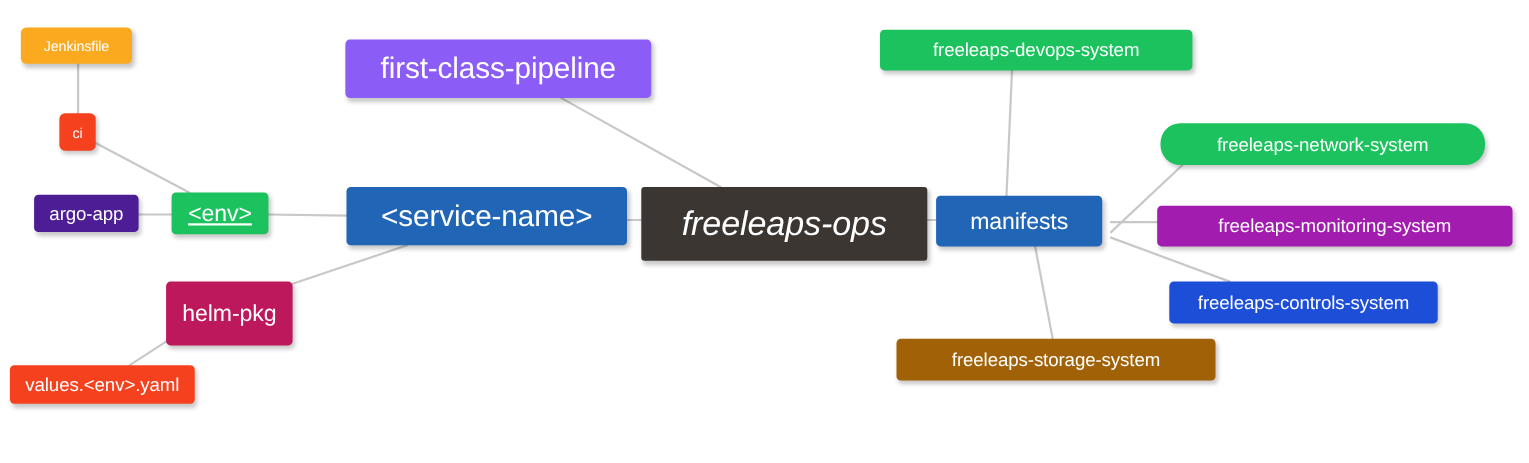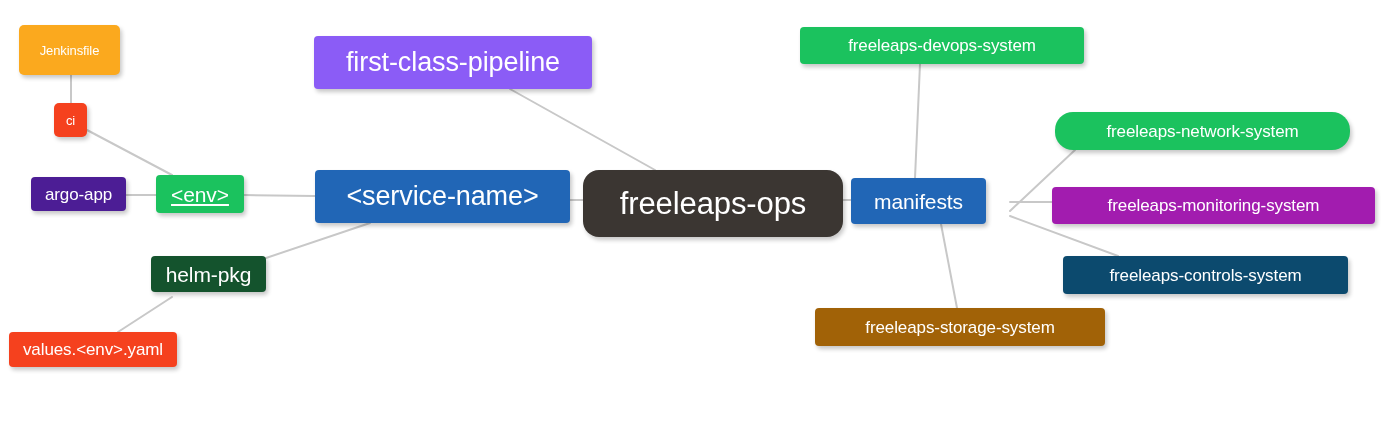--- a/index.html
+++ b/index.html
@@ -35,21 +35,22 @@
     color: #ffffff;
     white-space: nowrap;
     border-radius: 4px;
     box-shadow: 2px 3px 4px rgba(0,0,0,0.22);
     letter-spacing: -0.1px;
     line-height: 1;
     user-select: none;
   }
   .node.lvl-root {
     font-size: 31px;
-    border-radius: 16px;
+    border-radius: 3px;
+    font-style: italic;
   }
   .node.lvl-1 {
     font-size: 27px;
   }
   .node.lvl-2 {
     font-size: 21px;
   }
   .node.lvl-3 {
     font-size: 17px;
   }
@@ -72,59 +73,59 @@
       <line x1="510" y1="89" x2="655" y2="170" stroke="#c8c8c8" stroke-width="2" stroke-linecap="round"></line>
       <line x1="570" y1="200" x2="583" y2="200" stroke="#c8c8c8" stroke-width="2" stroke-linecap="round"></line>
       <line x1="843" y1="200" x2="851" y2="200" stroke="#c8c8c8" stroke-width="2" stroke-linecap="round"></line>
       <line x1="915" y1="178" x2="920" y2="64" stroke="#c8c8c8" stroke-width="2" stroke-linecap="round"></line>
       <line x1="1010" y1="211" x2="1075" y2="150" stroke="#c8c8c8" stroke-width="2" stroke-linecap="round"></line>
       <line x1="1010" y1="202" x2="1052" y2="202" stroke="#c8c8c8" stroke-width="2" stroke-linecap="round"></line>
       <line x1="1010" y1="216" x2="1118" y2="256" stroke="#c8c8c8" stroke-width="2" stroke-linecap="round"></line>
       <line x1="941" y1="224" x2="957" y2="308" stroke="#c8c8c8" stroke-width="2" stroke-linecap="round"></line>
     </svg>
   <div id="node-layer">
-      <div class="node lvl-4" style="left: 19px; top: 25px; width: 101px; height: 50px; background: rgb(251, 169, 30);">
+      <div class="node lvl-4" style="left: 19px; top: 25px; width: 101px; height: 33px; background: rgb(251, 169, 30);">
         <span>Jenkinsfile</span>
       </div>
       <div class="node lvl-4" style="left: 54px; top: 103px; width: 33px; height: 34px; background: rgb(245, 65, 30);">
         <span>ci</span>
       </div>
       <div class="node lvl-3" style="left: 31px; top: 177px; width: 95px; height: 34px; background: #4c1d95;">
         <span>argo-app</span>
       </div>
       <div class="node lvl-2" style="left: 156px; top: 175px; width: 88px; height: 38px; background: rgb(27, 194, 94); text-decoration: underline;">
         <span>&lt;env&gt;</span>
       </div>
-      <div class="node lvl-2" style="left: 151px; top: 256px; width: 115px; height: 36px; background: #14532d;">
+      <div class="node lvl-2" style="left: 151px; top: 256px; width: 115px; height: 58px; background: #be185d;">
         <span>helm-pkg</span>
       </div>
       <div class="node lvl-3" style="left: 9px; top: 332px; width: 168px; height: 35px; background: rgb(245, 65, 30);">
         <span>values.&lt;env&gt;.yaml</span>
       </div>
       <div class="node lvl-1" style="left: 314px; top: 36px; width: 278px; height: 53px; background: #8b5cf6;">
         <span>first-class-pipeline</span>
       </div>
       <div class="node lvl-1" style="left: 315px; top: 170px; width: 255px; height: 53px; background: rgb(33, 102, 182);">
         <span>&lt;service-name&gt;</span>
       </div>
       <div class="node lvl-root" style="left: 583px; top: 170px; width: 260px; height: 67px; background: rgb(59, 54, 50);">
         <span>freeleaps-ops</span>
       </div>
-      <div class="node lvl-2" style="left: 851px; top: 178px; width: 135px; height: 46px; background: rgb(33, 102, 182);">
+      <div class="node lvl-2" style="left: 851px; top: 178px; width: 151px; height: 46px; background: rgb(33, 102, 182);">
         <span>manifests</span>
       </div>
       <div class="node lvl-3" style="left: 800px; top: 27px; width: 284px; height: 37px; background: rgb(27, 194, 94); justify-content: center;">
         <span>freeleaps-devops-system</span>
       </div>
       <div class="node lvl-3" style="left: 1055px; top: 112px; width: 295px; height: 38px; background: rgb(27, 194, 94); border-radius: 18px;">
         <span>freeleaps-network-system</span>
       </div>
       <div class="node lvl-3" style="left: 1052px; top: 187px; width: 323px; height: 37px; background: #a21caf;">
         <span>freeleaps-monitoring-system</span>
       </div>
-      <div class="node lvl-3" style="left: 1063px; top: 256px; width: 285px; height: 38px; background: #0c4a6e;">
+      <div class="node lvl-3" style="left: 1063px; top: 256px; width: 244px; height: 38px; background: #1d4ed8;">
         <span>freeleaps-controls-system</span>
       </div>
       <div class="node lvl-3" style="left: 815px; top: 308px; width: 290px; height: 38px; background: #a16207;">
         <span>freeleaps-storage-system</span>
       </div>
     </div>
 </div>
 
 </body></html>

